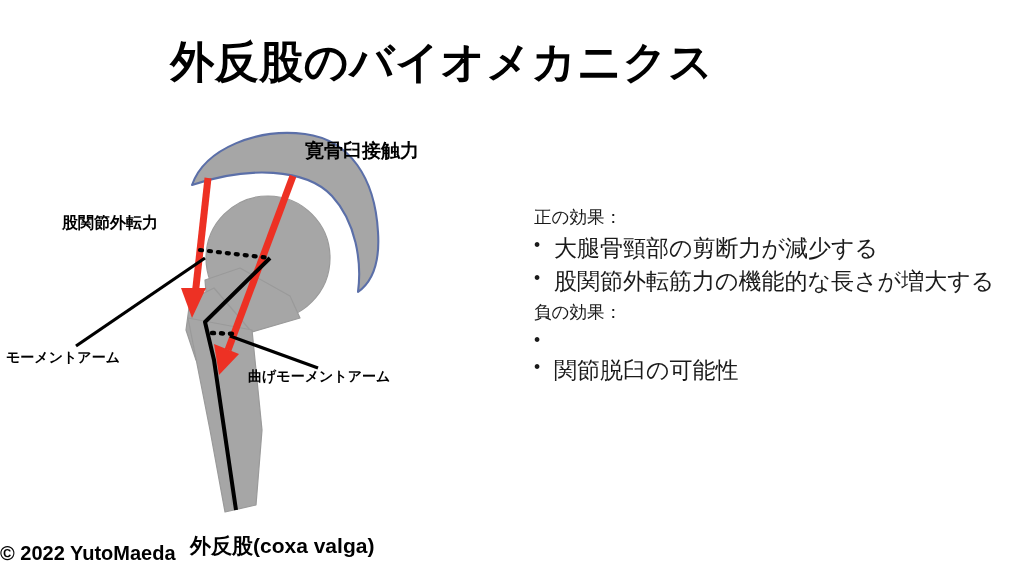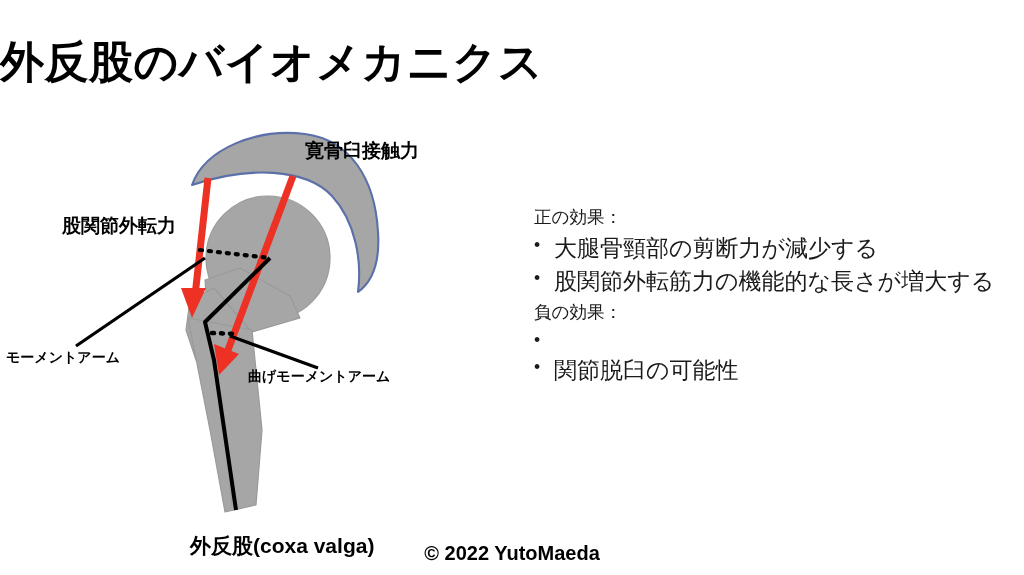--- a/index.html
+++ b/index.html
@@ -16,20 +16,21 @@
     font-family: "Liberation Sans", "DejaVu Sans", sans-serif;
     color: #000000;
   }
 
   
   #title {
     position: absolute;
     left: 0;
     top: 38px;
     width: 884px;
+    text-align: center;
     font-size: 44px;
     font-weight: bold;
     letter-spacing: 0.5px;
     line-height: 1.1;
     color: #000000;
   }
 
   
   #figure {
     position: absolute;
@@ -48,21 +49,21 @@
   }
   #label-acetabular-force {
     left: 305px;
     top: 138px;
     font-size: 19px;
     font-weight: bold;
   }
   #label-abductor-force {
     left: 62px;
     top: 213px;
-    font-size: 19px;
+    font-size: 16px;
     font-weight: bold;
   }
   #label-moment-arm {
     left: 6px;
     top: 349px;
     font-size: 14px;
     font-weight: bold;
   }
   #label-bending-moment-arm {
     left: 248px;
@@ -115,21 +116,21 @@
     font-size: 23px;
     line-height: 1.15;
   }
 
   
   #copyright {
     position: absolute;
     left: 0;
     top: 542px;
     width: 1024px;
-    text-align: center;
+    text-align: left;
     font-size: 20px;
     font-weight: bold;
     color: #000000;
   }
 </style>
 </head>
 <body>
 
 <div id="slide">
 

